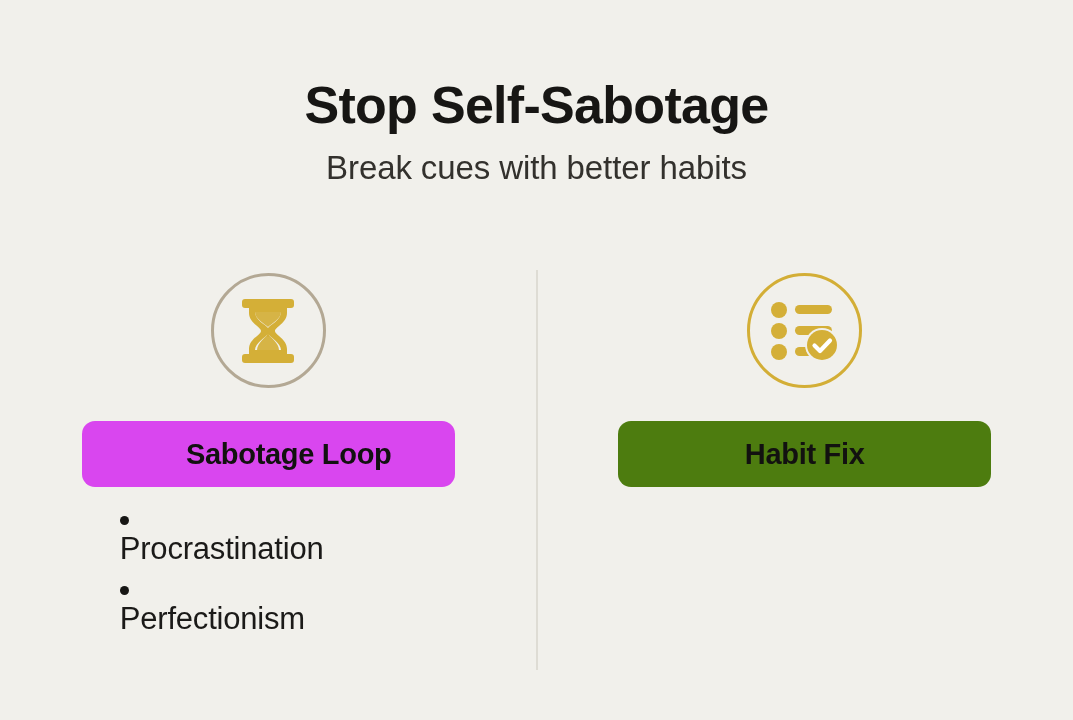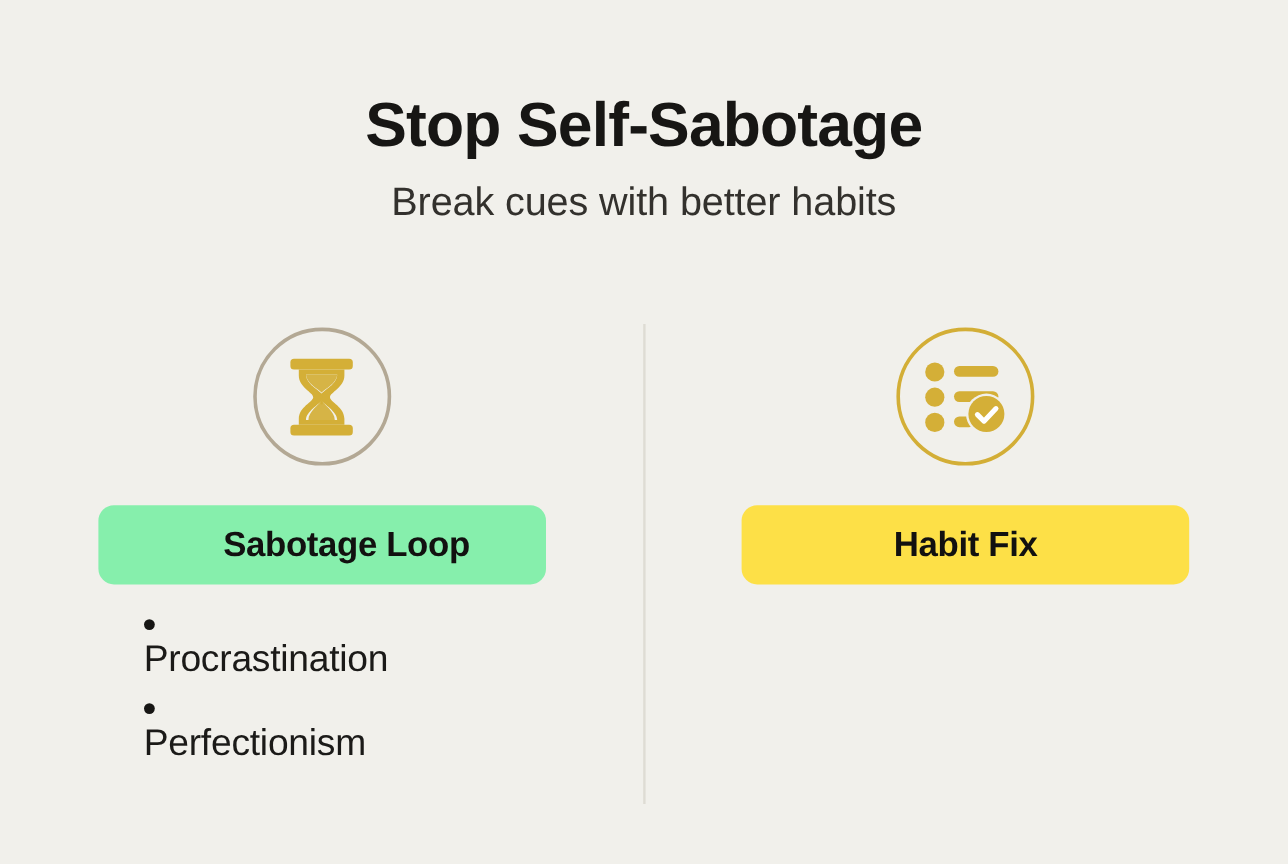--- a/index.html
+++ b/index.html
@@ -86,22 +86,22 @@
   .pill {
     margin-top: 33px;
     width: 373px;
     height: 66px;
     border-radius: 13px;
     display: flex;
     align-items: center;
     justify-content: center;
     box-sizing: border-box;
   }
-  .pill.left  { background: #86efac; padding-left: 41px; }
-  .pill.right { background: #fde047; }
+  .pill.left  { background: #d946ef; padding-left: 41px; }
+  .pill.right { background: #4d7c0f; }
   .pill-label {
     font-size: 29px;
     font-weight: 700;
     color: #121110;
     letter-spacing: -0.3px;
   }
 
   .bullet-list {
     margin: 0;
     padding: 0;

